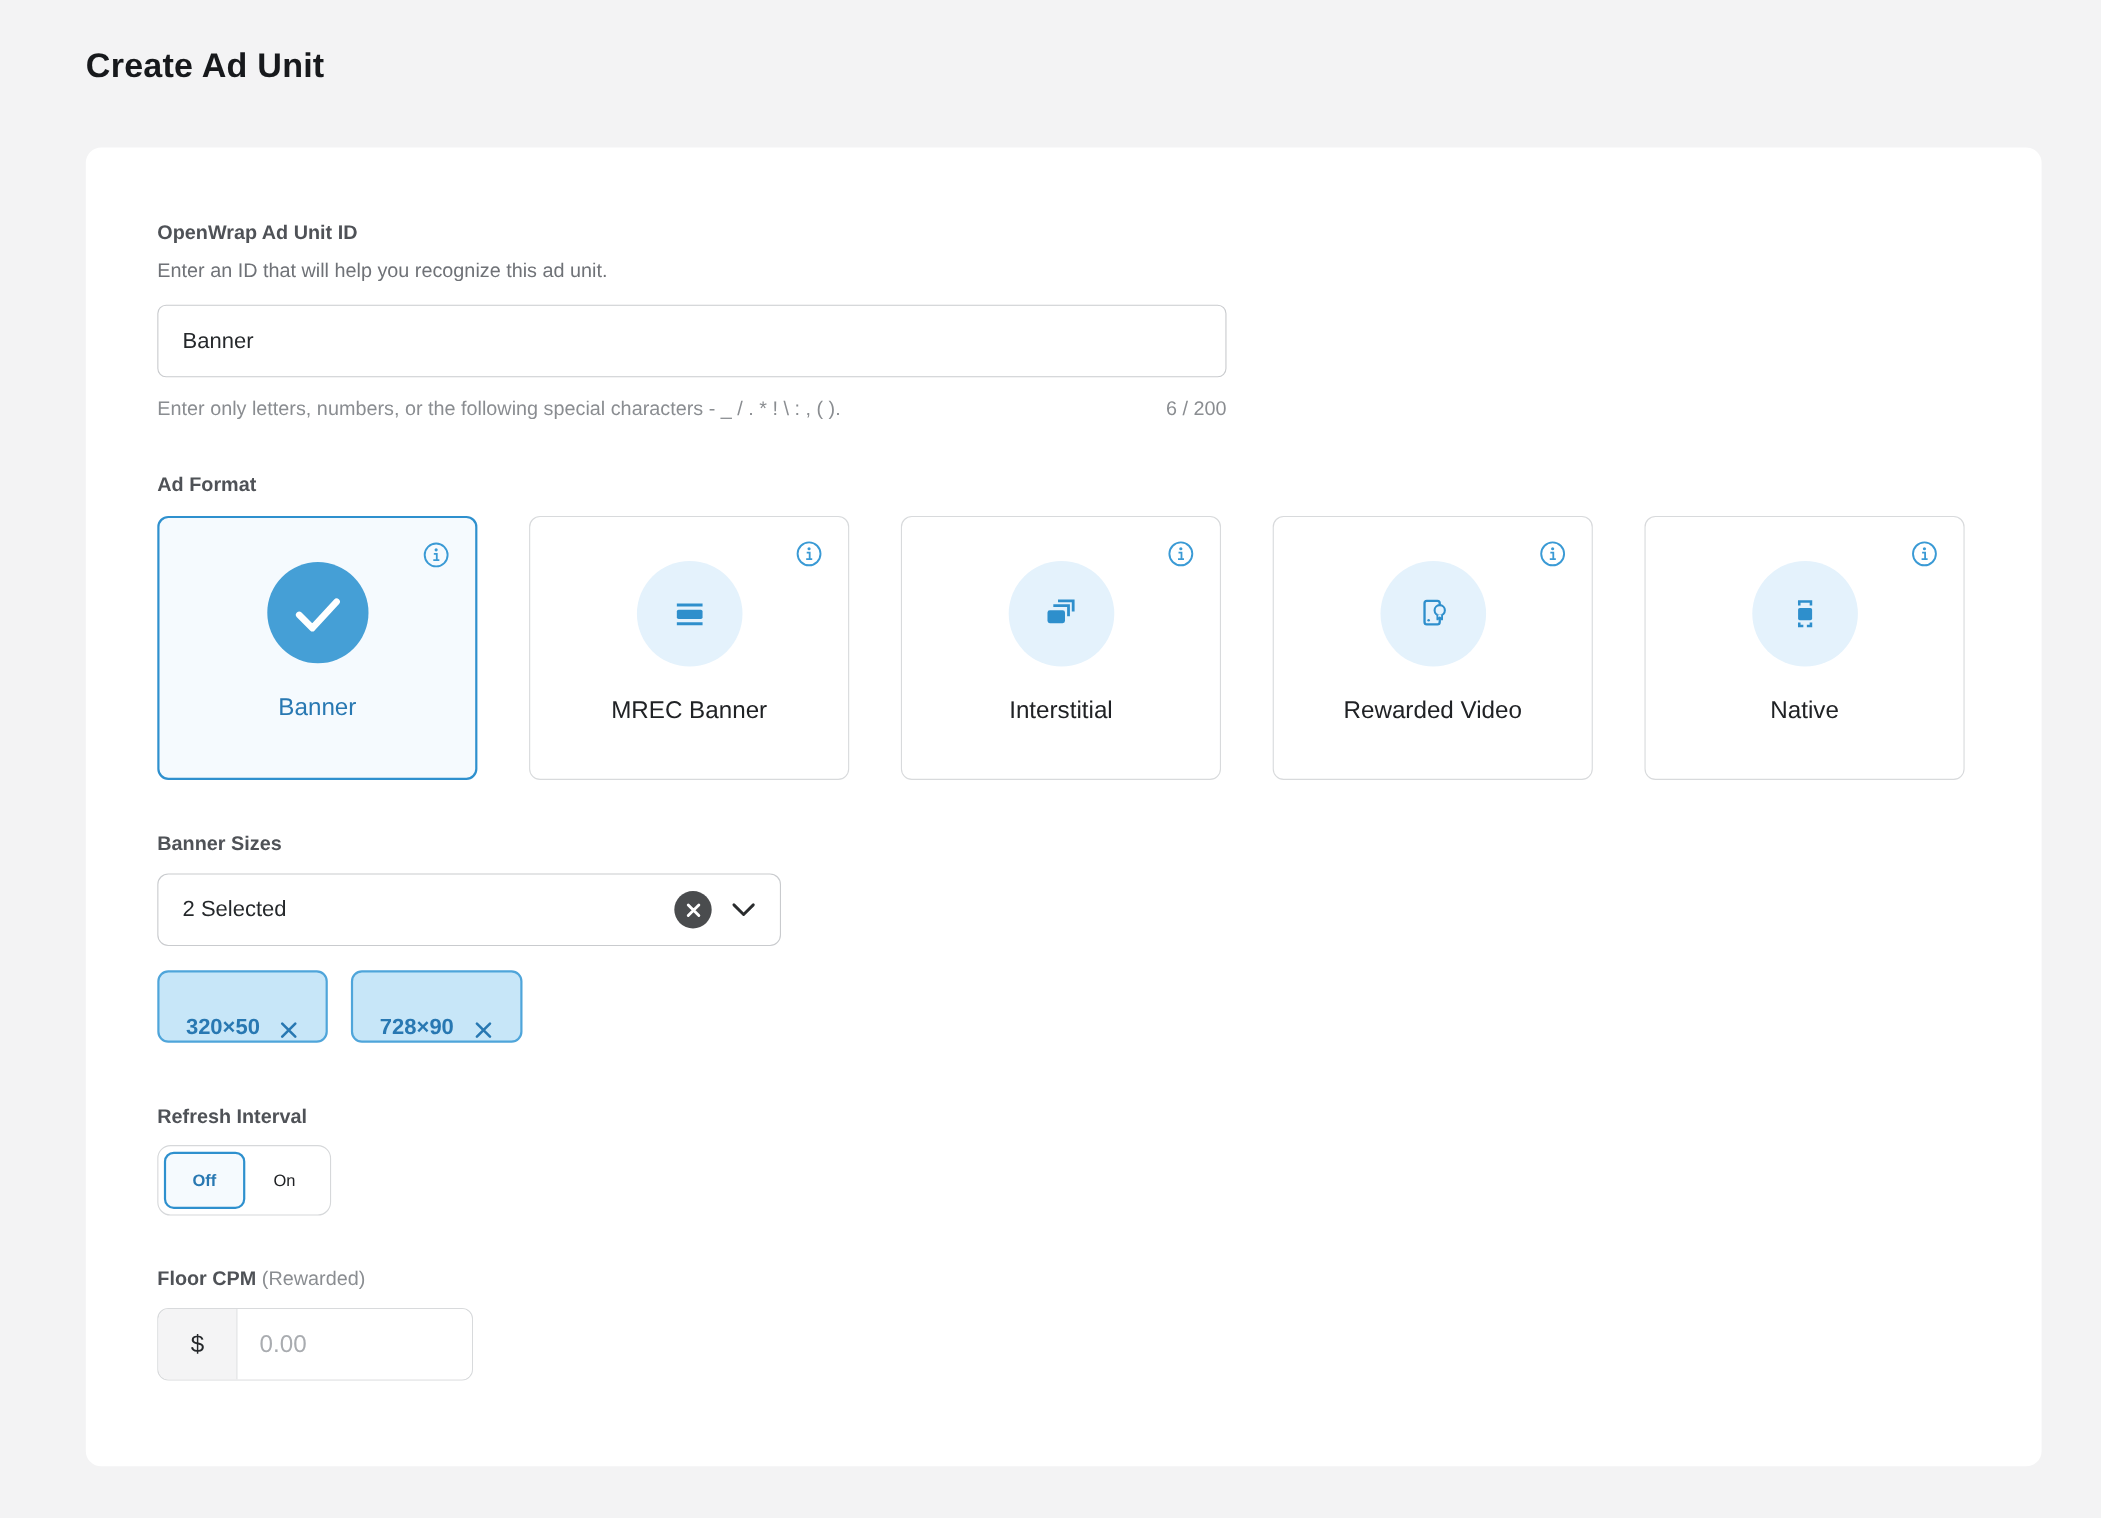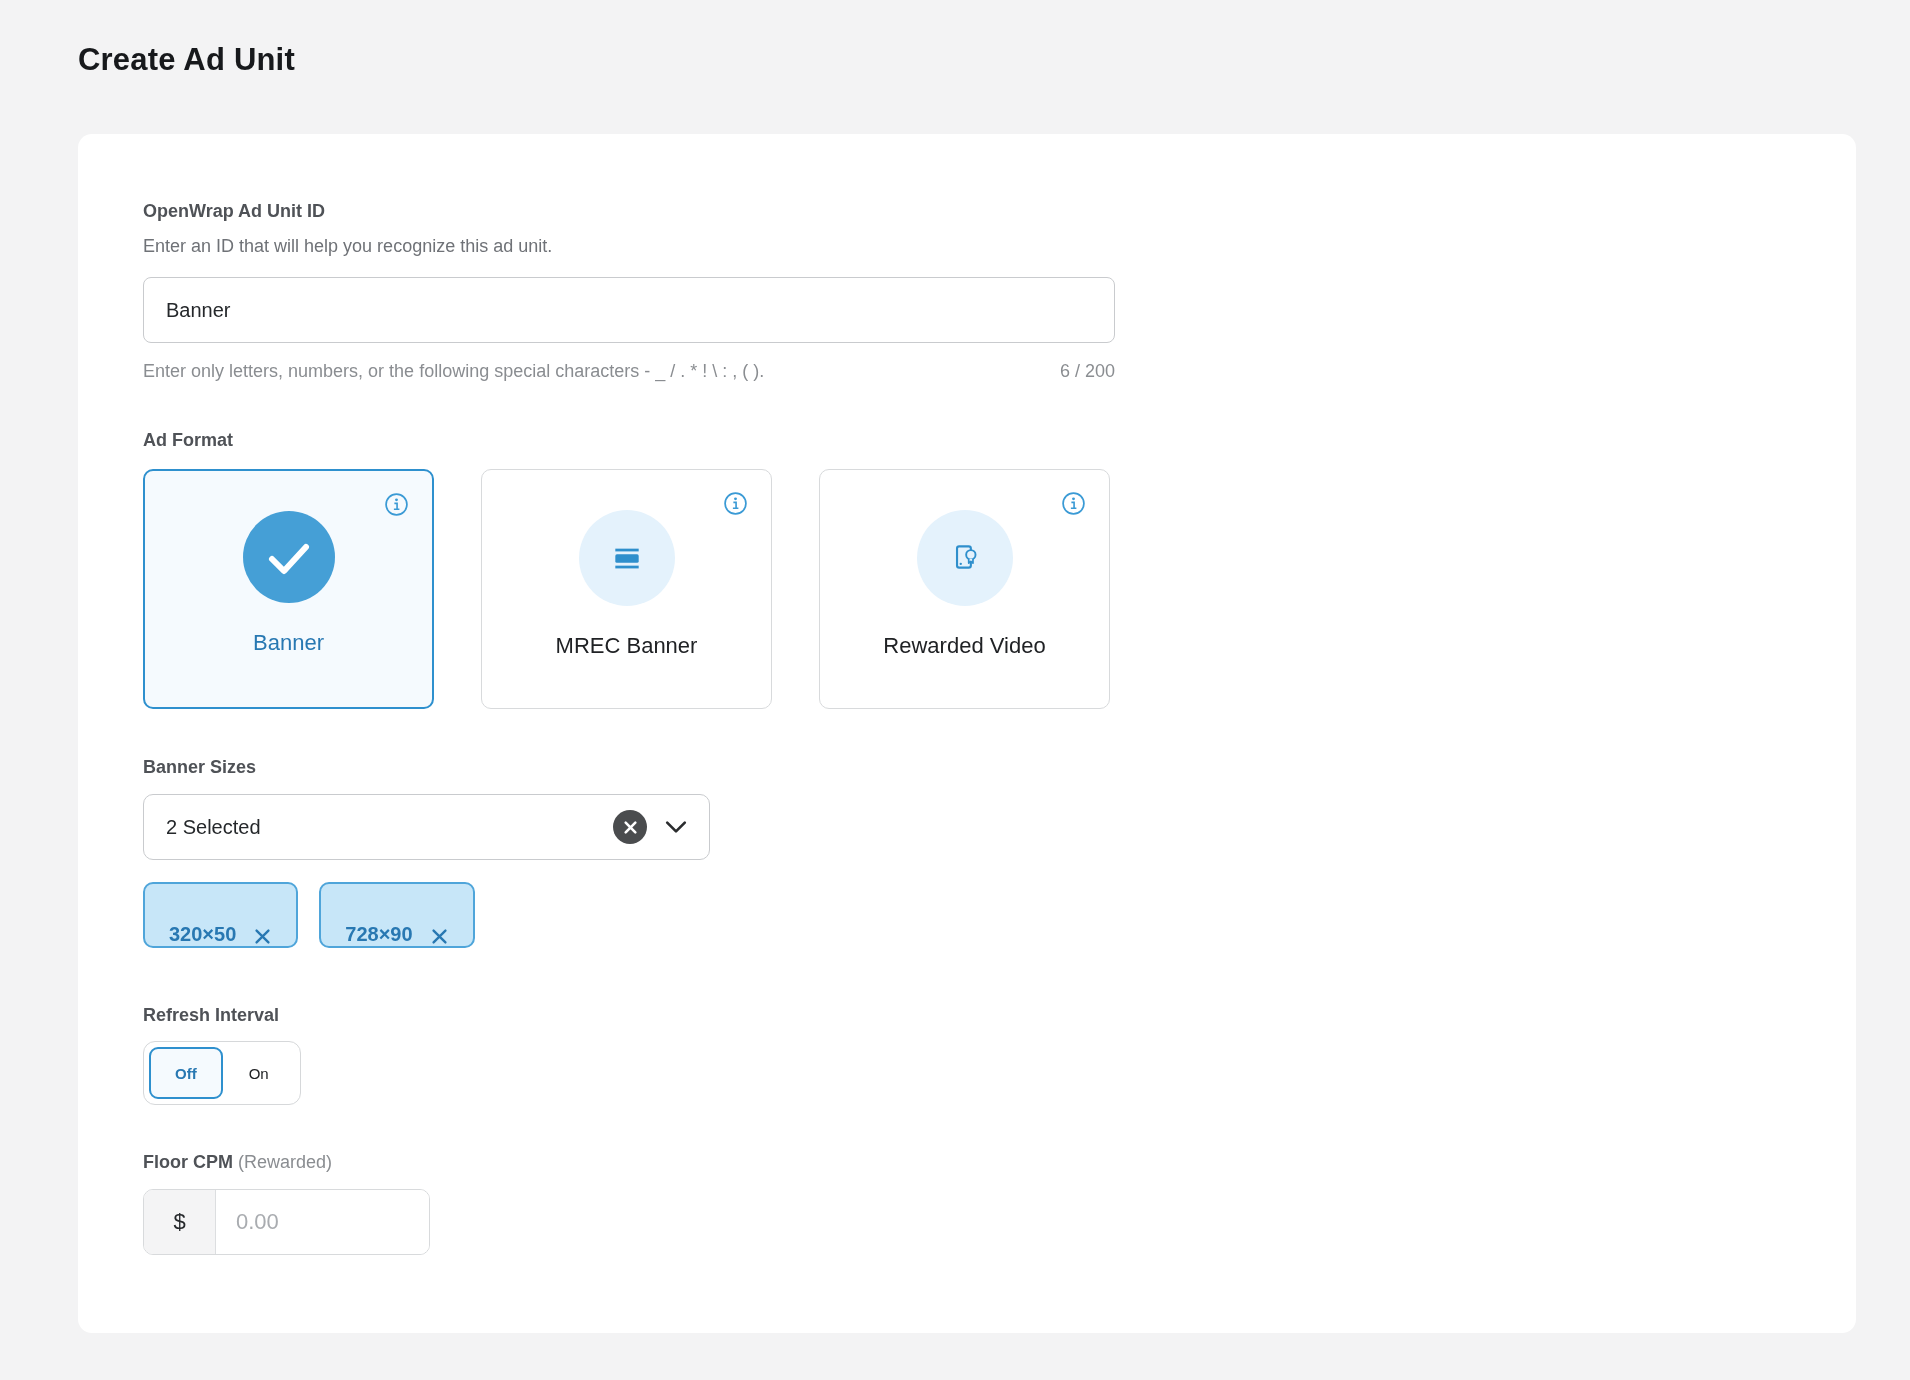--- a/index.html
+++ b/index.html
@@ -259,40 +259,74 @@
       <div class="fc-circle">
         <svg viewBox="0 0 32 32" width="34" height="34">
           <line x1="5" y1="8.5" x2="27" y2="8.5" stroke="#2E8FCC" stroke-width="2.6"></line>
           <rect x="5" y="12.5" width="22" height="8" rx="1.5" fill="#2E8FCC"></rect>
           <line x1="5" y1="24.5" x2="27" y2="24.5" stroke="#2E8FCC" stroke-width="2.6"></line>
         </svg>
       </div>
       <div class="fc-label">MREC Banner</div>
     </div>
 
+    <div class="format-card">
+      <span class="fc-info">
+        <svg viewBox="0 0 28 28" width="27" height="27">
+          <circle cx="14" cy="14" r="10.8" fill="none" stroke="#3A9AD5" stroke-width="1.8"></circle>
+          <circle cx="14" cy="9.2" r="1.5" fill="#3A9AD5"></circle>
+          <path d="M11.8 12.9 H14.6 V18.6 M11.3 18.9 H17" fill="none" stroke="#3A9AD5" stroke-width="1.7"></path>
+        </svg>
+      </span>
+      <div class="fc-circle">
+        <svg viewBox="0 0 32 32" width="34" height="34">
+          <path d="M13 5 h13 v9" fill="none" stroke="#2E8FCC" stroke-width="2.4"></path>
+          <path d="M9 9 h13 v9" fill="none" stroke="#2E8FCC" stroke-width="2.4"></path>
+          <rect x="4" y="13" width="15" height="11" rx="2" fill="#2E8FCC"></rect>
+        </svg>
+      </div>
+      <div class="fc-label">Interstitial</div>
+    </div>
 
     <div class="format-card">
       <span class="fc-info">
         <svg viewBox="0 0 28 28" width="27" height="27">
           <circle cx="14" cy="14" r="10.8" fill="none" stroke="#3A9AD5" stroke-width="1.8"></circle>
           <circle cx="14" cy="9.2" r="1.5" fill="#3A9AD5"></circle>
           <path d="M11.8 12.9 H14.6 V18.6 M11.3 18.9 H17" fill="none" stroke="#3A9AD5" stroke-width="1.7"></path>
         </svg>
       </span>
       <div class="fc-circle">
         <svg viewBox="0 0 32 32" width="34" height="34">
           <rect x="8.5" y="5" width="13" height="20" rx="2" fill="none" stroke="#2E8FCC" stroke-width="2"></rect>
           <circle cx="21.5" cy="13" r="4.4" fill="#E4F2FC" stroke="#2E8FCC" stroke-width="1.8"></circle>
           <path d="M19.5 16.6 v4.2 l2 -1.6 2 1.6 v-4.2" fill="#E4F2FC" stroke="#2E8FCC" stroke-width="1.6" stroke-linejoin="round"></path>
           <circle cx="12" cy="21.5" r="1.1" fill="#2E8FCC"></circle>
         </svg>
       </div>
       <div class="fc-label">Rewarded Video</div>
     </div>
 
+    <div class="format-card">
+      <span class="fc-info">
+        <svg viewBox="0 0 28 28" width="27" height="27">
+          <circle cx="14" cy="14" r="10.8" fill="none" stroke="#3A9AD5" stroke-width="1.8"></circle>
+          <circle cx="14" cy="9.2" r="1.5" fill="#3A9AD5"></circle>
+          <path d="M11.8 12.9 H14.6 V18.6 M11.3 18.9 H17" fill="none" stroke="#3A9AD5" stroke-width="1.7"></path>
+        </svg>
+      </span>
+      <div class="fc-circle">
+        <svg viewBox="0 0 32 32" width="34" height="34">
+          <path d="M11 9 V5.5 H21 V9" fill="none" stroke="#2E8FCC" stroke-width="2.2"></path>
+          <rect x="10" y="11" width="12" height="10.5" rx="1.5" fill="#2E8FCC"></rect>
+          <path d="M11 23.5 v3 h3.5 M21 23.5 v3 h-3.5" fill="none" stroke="#2E8FCC" stroke-width="2.2"></path>
+        </svg>
+      </div>
+      <div class="fc-label">Native</div>
+    </div>
 
   </div>
 
   
   <div class="field-label section-label">Banner Sizes</div>
   <div class="dropdown">
     <span class="dropdown-value">2 Selected</span>
     <button class="clear-btn">
       <svg viewBox="0 0 14 14" width="15" height="15">
         <path d="M2.5 2.5 L11.5 11.5 M11.5 2.5 L2.5 11.5" stroke="#FFFFFF" stroke-width="2.4" stroke-linecap="round"></path>

